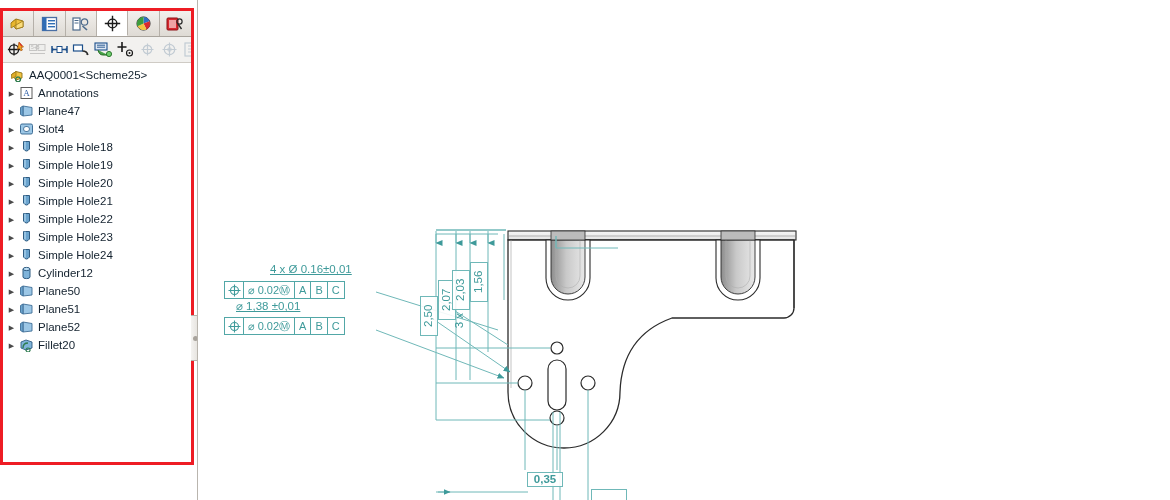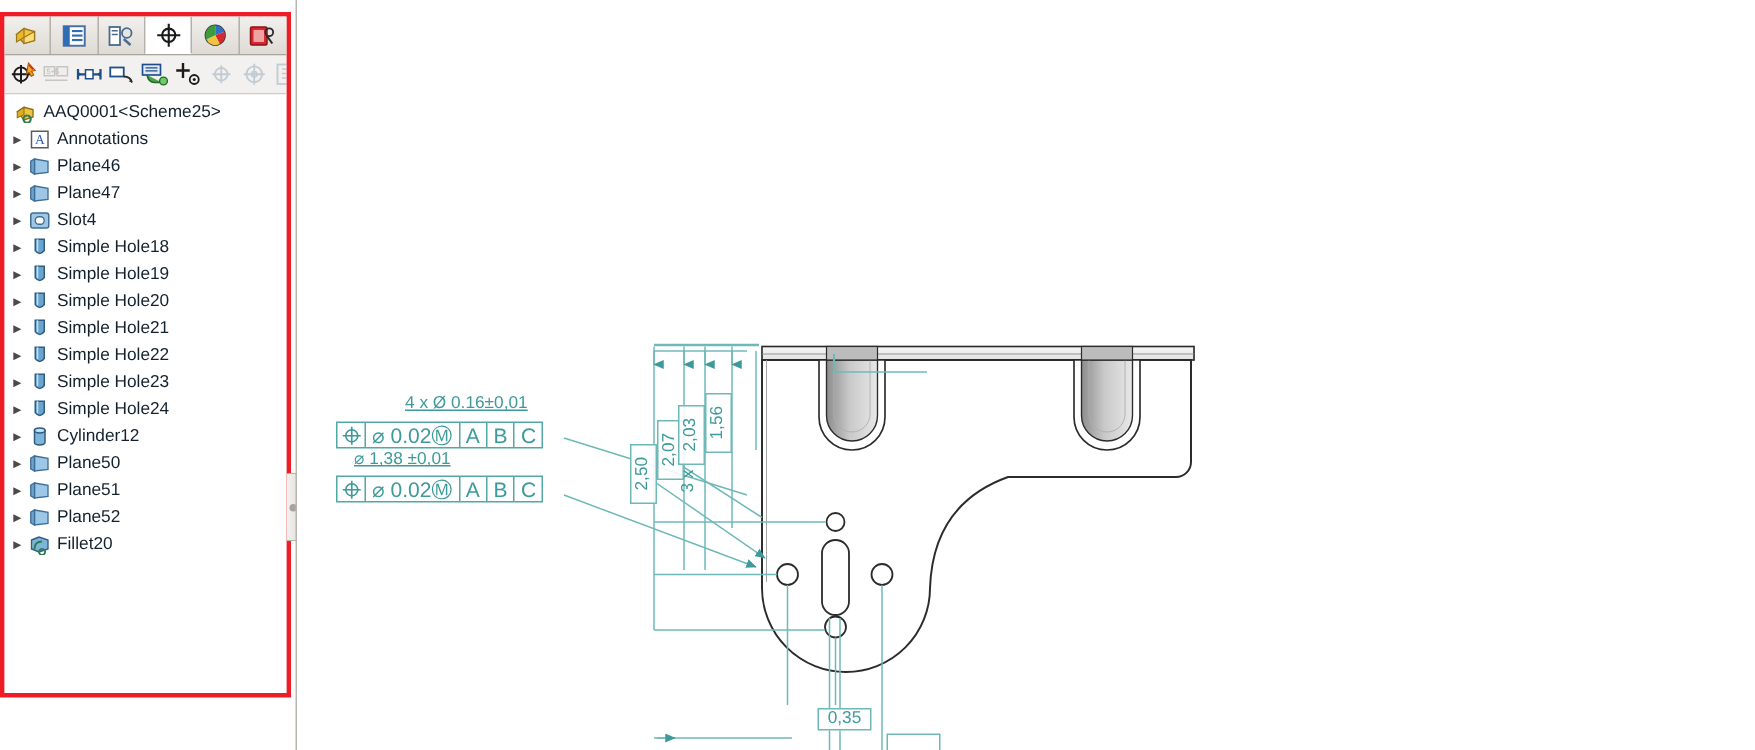--- a/index.html
+++ b/index.html
@@ -88,21 +88,21 @@
   #graphics { position: absolute; left: 198px; top: 0; width: 972px; height: 500px; background: #ffffff; }
   #cad-svg { position: absolute; left: 0; top: 0; }
 
   
   .gdt-frame {
     position: absolute;
     display: flex; align-items: stretch;
     border: 1px solid #52a7a7;
     background: rgba(255,255,255,0.92);
     height: 18px;
-    font-size: 14px; color: #3e9a9a; justify-content: space-between;
+    font-size: 11px; color: #3e9a9a; justify-content: space-between;
   }
   .gdt-cell {
     display: flex; align-items: center; justify-content: center;
     border-right: 1px solid #52a7a7;
     padding: 0 4px; white-space: nowrap; line-height: 1;
   }
   .gdt-cell:last-child { border-right: none; }
   .gdt-sym { width: 19px; padding: 0; }
   .dim-note {
     position: absolute; font-size: 11.5px; color: #3e9a9a; white-space: nowrap; line-height: 1; text-decoration: underline;
@@ -265,30 +265,20 @@
       <div id="tree-items">
           <div class="tree-row">
             <span class="expander">▶</span>
             <span class="node-icon">
               <svg width="15" height="14" viewBox="0 0 15 14">
                 <rect x="2" y="1.5" width="11" height="11" fill="#ffffff" stroke="#5c5c5c" stroke-width="1"></rect>
                 <text x="7.5" y="10" font-size="9" fill="#2f5fa8" text-anchor="middle" font-family="Liberation Serif">A</text>
               </svg>
             </span>
             <span class="node-label">Annotations</span>
-          </div>
-          <div class="tree-row">
-            <span class="expander">▶</span>
-            <span class="node-icon">
-              <svg width="15" height="14" viewBox="0 0 15 14">
-                <path d="M4 2 L13 3.5 L13 11 L4 12 Z" fill="#9cc7e6" stroke="#3f6e96" stroke-width="0.9"></path>
-                <path d="M4 2 L4 12 L1.5 10.5 L1.5 3.5 Z" fill="#6ba4ce" stroke="#3f6e96" stroke-width="0.9"></path>
-              </svg>
-            </span>
-            <span class="node-label">Plane46</span>
           </div>
           <div class="tree-row">
             <span class="expander">▶</span>
             <span class="node-icon">
               <svg width="15" height="14" viewBox="0 0 15 14">
                 <path d="M4 2 L13 3.5 L13 11 L4 12 Z" fill="#9cc7e6" stroke="#3f6e96" stroke-width="0.9"></path>
                 <path d="M4 2 L4 12 L1.5 10.5 L1.5 3.5 Z" fill="#6ba4ce" stroke="#3f6e96" stroke-width="0.9"></path>
               </svg>
             </span>
             <span class="node-label">Plane47</span>
@@ -656,18 +646,18 @@
       <div class="dim-box vert" style="left:222px; top:296px; width:18px; height:40px;">2,50</div>
 
       <div class="dim-box vert" style="left:240px; top:280px; width:18px; height:40px;">2,07</div>
 
       <div class="dim-box vert" style="left:254px; top:270px; width:18px; height:40px;">2,03</div>
 
       <div class="dim-vlabel" style="left:256px; top:313px;">3 x</div>
 
       <div class="dim-box vert" style="left:272px; top:262px; width:18px; height:40px;">1,56</div>
 
-      <div class="dim-box" style="left:347px; top:472px; width:36px; height:15px;">0,35</div>
+      <div class="dim-box" style="left:329px; top:472px; width:36px; height:15px;font-weight:bold;">0,35</div>
 
       <div class="dim-box" style="left:393px; top:489px; width:36px; height:19px;"></div>
     </div>
   </div>
 </div>
 
 </body></html>

